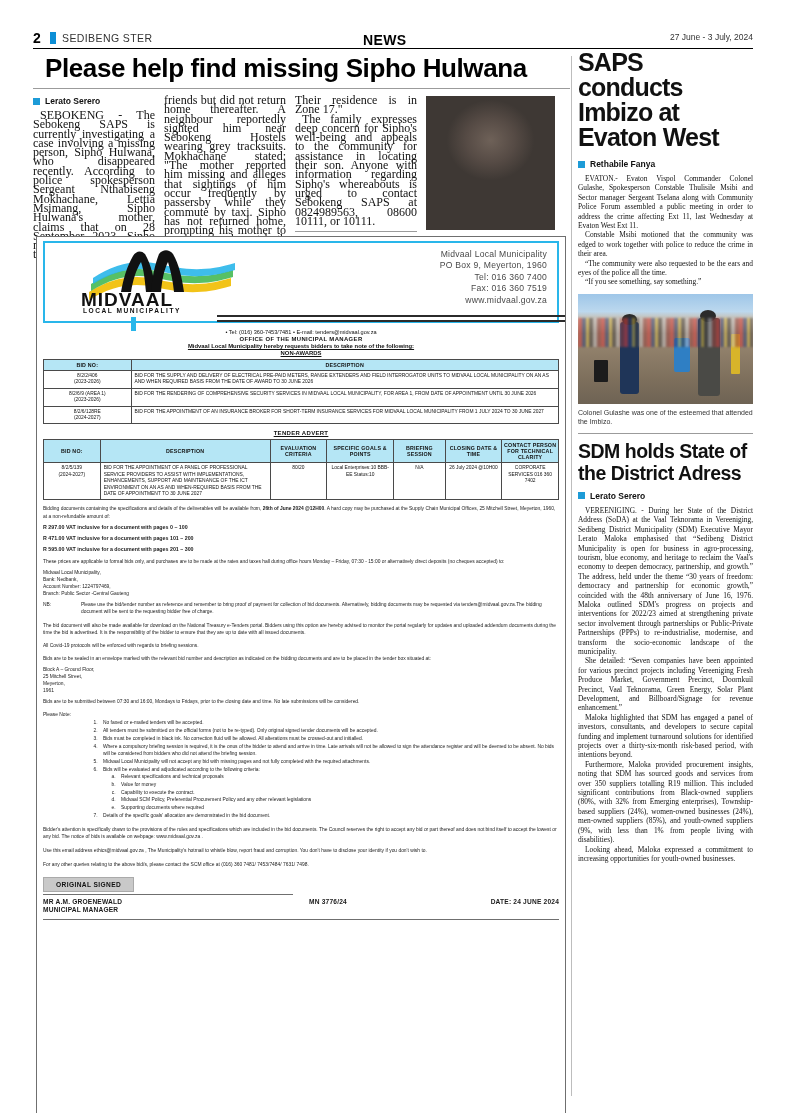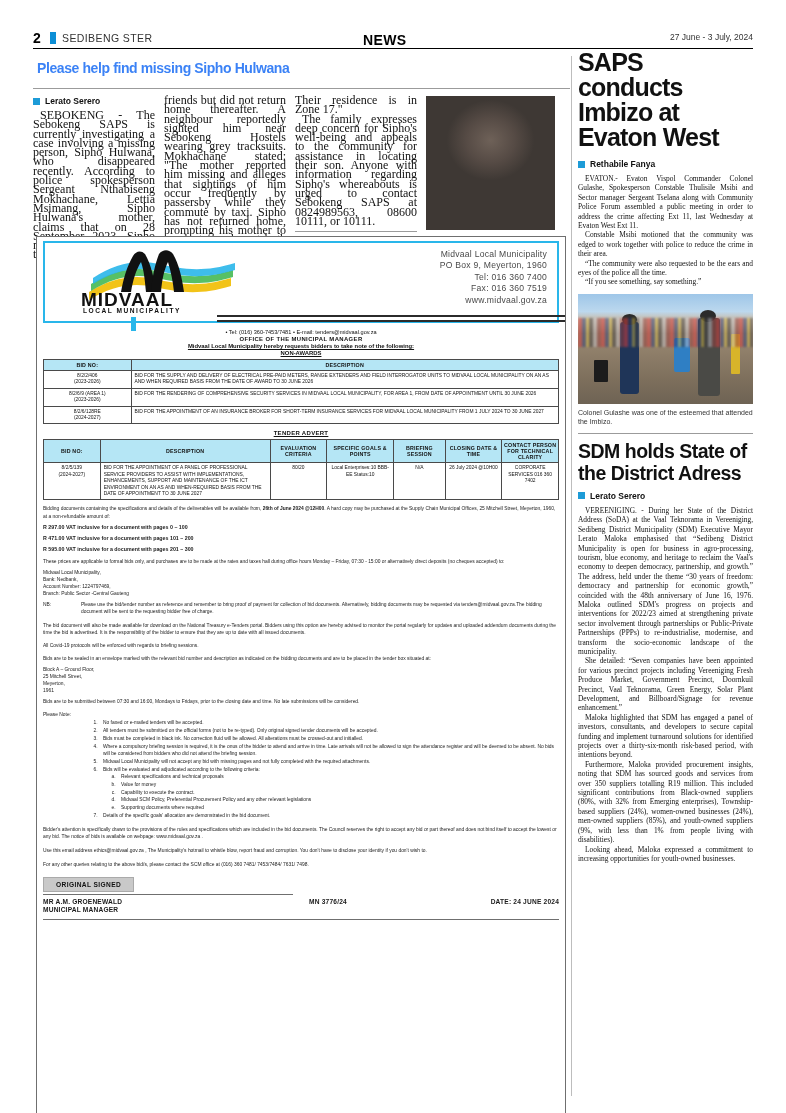--- a/index.html
+++ b/index.html
@@ -18,22 +18,22 @@
   .mh-section{position:absolute;left:330px;top:2px;font-family:"Liberation Sans",sans-serif;font-size:14px;font-weight:bold;letter-spacing:.4px;color:#000;}
   .mh-date{position:absolute;right:0;top:2px;font-family:"Liberation Sans",sans-serif;font-size:8.5px;color:#333;text-align:right;}
   .mh-rule{position:absolute;left:0;top:18px;width:720px;height:1px;background:#000;}
 
   
   .left-zone{position:absolute;left:33px;top:56px;width:537px;}
   .right-zone{position:absolute;left:578px;top:50px;width:175px;}
   .vrule{position:absolute;left:571px;top:56px;width:1px;height:1040px;background:#bdbdbd;}
 
   
-  .a1-head{font-family:"Liberation Sans",sans-serif;font-weight:bold;font-size:14px;line-height:24px;
-    letter-spacing:-.4px;color:#3b82f6;margin:0 0 8px 4px;}
+  .a1-head{font-family:"Liberation Sans",sans-serif;font-weight:bold;font-size:26px;line-height:24px;
+    letter-spacing:-.4px;color:#000000;margin:0 0 8px 12px;}
   .a1-rule{width:537px;height:1px;background:#9b9b9b;margin:2px 0 7px 0;}
   .byline{display:flex;align-items:center;gap:5px;margin-bottom:5px;}
   .byline .sq{width:7px;height:7px;background:#1d9bd7;display:inline-block;}
   .byline .nm{font-family:"Liberation Sans",sans-serif;font-weight:bold;font-size:8.5px;color:#111;}
   .a1-cols{display:flex;gap:9px;width:537px;}
   .a1-col{width:122px;}
   .a1-col p{margin:0;font-size:12px;line-height:9.3px;text-align:justify;text-indent:7px;hyphens:auto;}
   .a1-col p.noind{text-indent:0;}
   .a1-photo{width:129px;height:134px;position:relative;overflow:hidden;background:#8d8d8d;}
   .capbox{margin-top:5px;border-top:1px solid #9b9b9b;padding-top:4px;}

